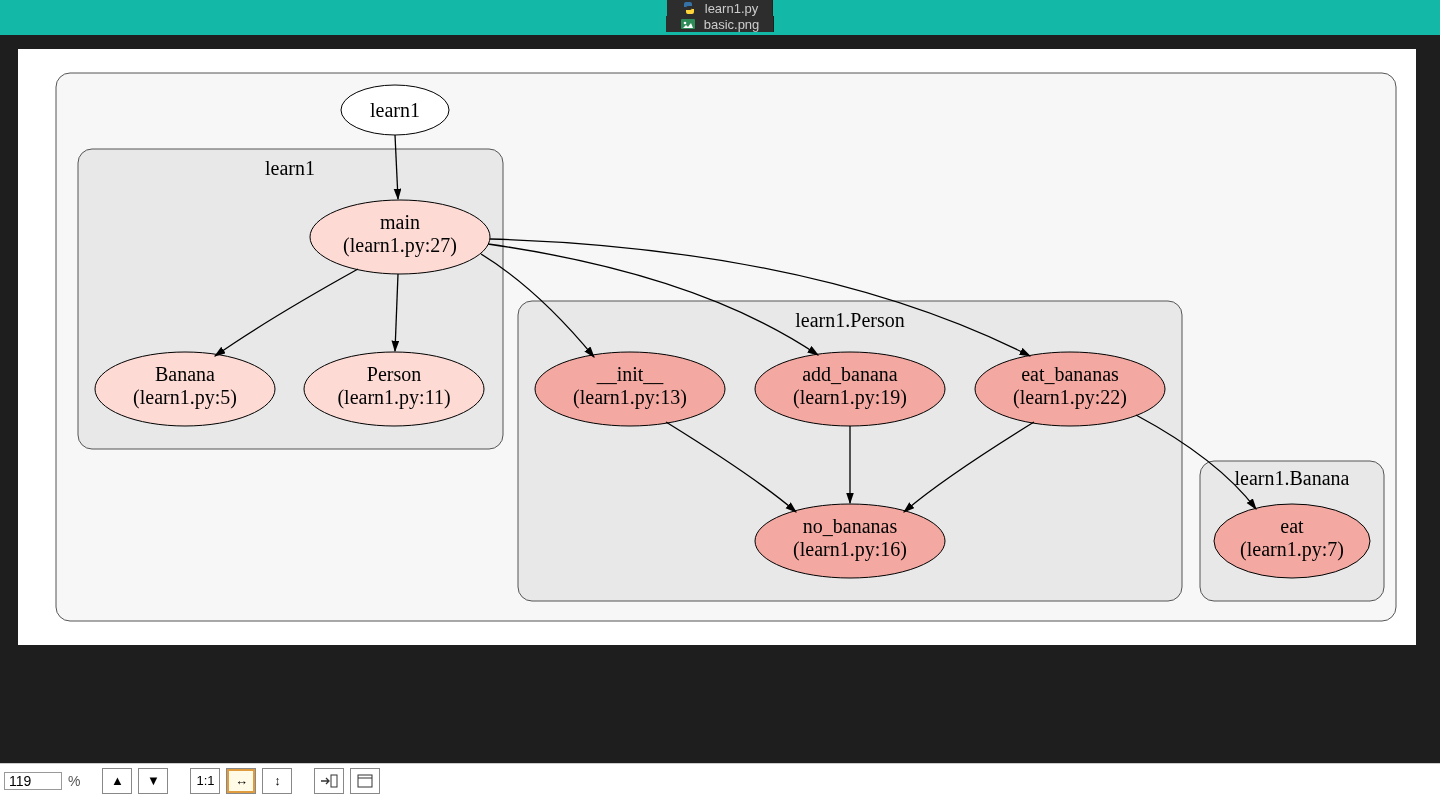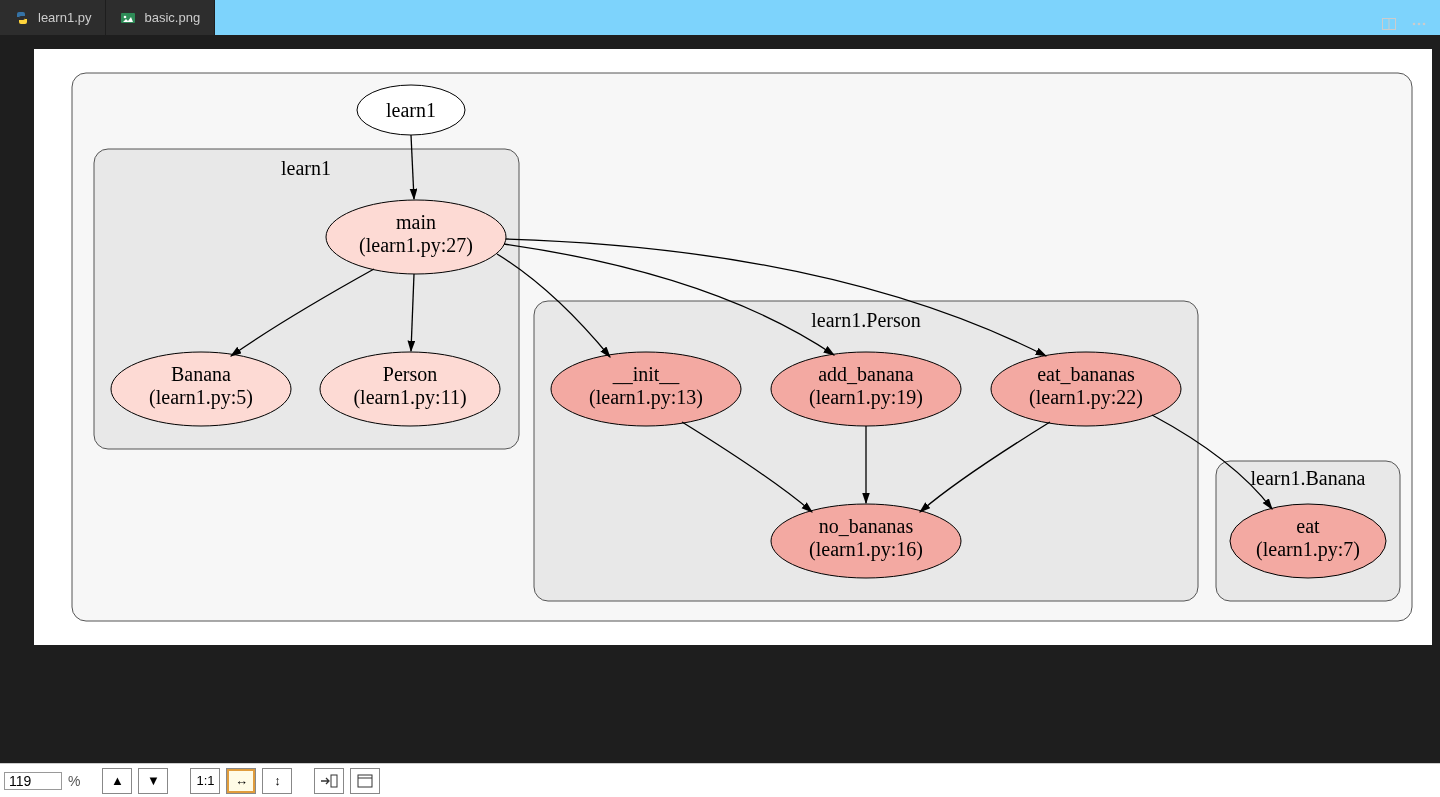--- a/index.html
+++ b/index.html
@@ -1,27 +1,27 @@
 <!DOCTYPE html>
 <html><head>
 <meta charset="utf-8">
 <style>
   * { box-sizing: border-box; margin: 0; padding: 0; }
   html, body { width: 1440px; height: 797px; overflow: hidden; font-family: "Segoe UI", Arial, sans-serif; background: #1e1e1e; }
-  .tabbar { display: flex; align-items: flex-end; height: 35px; background: #7dd3fc; color: #cccccc; font-size: 13px; }
+  .tabbar { display: flex; align-items: center; height: 35px; background: #14b8a6; color: #cccccc; font-size: 13px; flex-direction: column; }
   .tab { display: flex; align-items: center; gap: 8px; padding: 0 14px; height: 100%; background: #2d2d2d; border-right: 1px solid #1e1e1e; cursor: pointer; }
   .tab.active { background: #1e1e1e; color: #ffffff; }
   .tab .icon { width: 16px; height: 16px; display: flex; align-items: center; justify-content: center; }
   .tab .close { width: 14px; height: 14px; display:flex; align-items:center; justify-content:center; color:#ccc; font-size:14px; }
   .tab.italic .label { }
   .tabbar-spacer { flex: 1; }
   .tabbar-right { display: flex; align-items: center; gap: 8px; padding: 0 10px; color: #ccc; }
   .tabbar-right .iconbtn { width: 22px; height: 22px; display:flex; align-items:center; justify-content:center; cursor:pointer; }
   .content { position: relative; width: 100%; height: calc(100% - 35px - 34px); background: #1e1e1e; }
-  .preview-canvas { position: absolute; left: 34px; top: 14px; width: 1398px; height: 596px; background: #ffffff; }
+  .preview-canvas { position: absolute; left: 18px; top: 14px; width: 1398px; height: 596px; background: #ffffff; }
   .preview-canvas svg { width: 100%; height: 100%; display:block; }
   .bottombar { position: absolute; bottom: 0; left: 0; right: 0; height: 34px; background: #ffffff; display: flex; align-items: center; padding: 0 4px; gap: 6px; border-top: 1px solid #ccc; }
   .bottombar input.zoom { width: 58px; height: 18px; padding: 2px 4px; font-size: 14px; border: 1px solid #999; }
   .bottombar .pct { font-size: 14px; color:#555; }
   .bottombar .btn { width: 30px; height: 26px; background: #fff; border: 1px solid #888; display:flex; align-items:center; justify-content:center; cursor:pointer; font-size:13px; }
   .bottombar .btn.active { box-shadow: inset 0 0 0 2px #e09c3c; background:#fffbe6;}
   .bottombar .gap { width: 10px; }
   
   .cluster-rect { fill:#e8e8e8; stroke:#555; stroke-width:1; rx:14; ry:14; }
   .outer-rect { fill:#f7f7f7; stroke:#555; stroke-width:1; rx:14; ry:14; }

